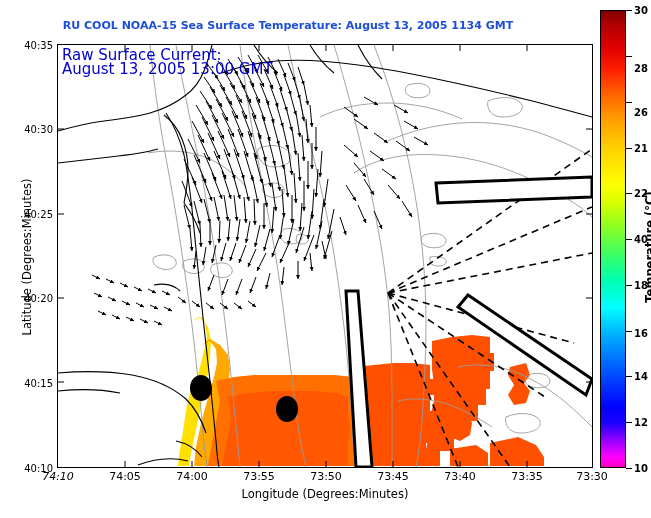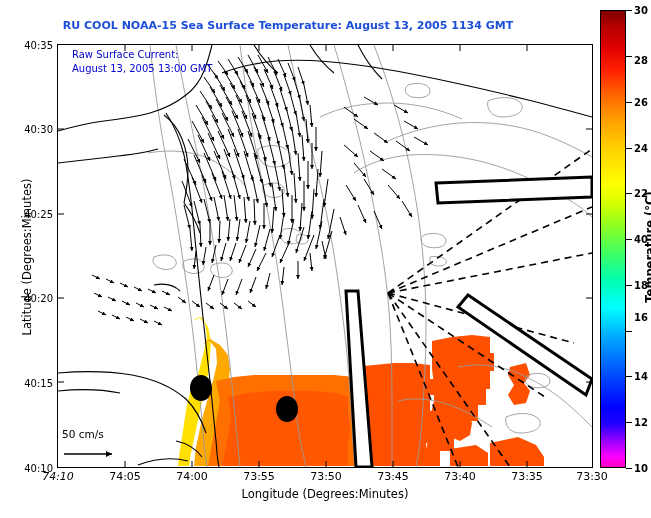--- a/index.html
+++ b/index.html
@@ -12,21 +12,21 @@
   #title{position:absolute;left:0;top:19px;width:576px;text-align:center;
          color:#1d4ed8;font-size:11px;font-weight:bold;letter-spacing:0px;
          white-space:nowrap;}
 
   
   #plot{position:absolute;left:57px;top:44px;width:536px;height:424px;
         border:1px solid #000;background:#fff;overflow:hidden;box-sizing:border-box;}
   #plotsvg{position:absolute;left:0;top:0;}
 
   
-  #annot{position:absolute;left:72px;top:48px;color:#0000cc;font-size:10px;
+  #annot{position:absolute;left:62px;top:48px;color:#0000cc;font-size:15px;
          line-height:14px;white-space:nowrap;z-index:6;}
 
   
   .xlab{position:absolute;top:470px;font-size:11px;color:#000;
         transform:translateX(-50%);white-space:nowrap;}
   .ylab{position:absolute;right:0;font-size:10px;color:#000;
         transform:translateY(-50%);white-space:nowrap;}
   #ylabwrap{position:absolute;left:0;top:0;width:53px;height:518px;}
 
   #xtitle{position:absolute;left:57px;top:487px;width:536px;text-align:center;
@@ -464,31 +464,20 @@
         <path d="M0,84 h6 M534,84 h-6"></path>
       </g>
     </svg>
   </div>
 
   <div id="annot">
     <div>Raw Surface Current:</div>
     <div>August 13, 2005 13:00 GMT</div>
   </div>
 
-  <div id="veclegend">
-    <div id="veclabel">50 cm/s</div>
-    <svg width="96" height="36" style="position:absolute;left:0;top:14px;">
-      <defs>
-        <marker id="ah2" markerWidth="6" markerHeight="6" refX="5" refY="2.5" orient="auto" markerUnits="strokeWidth">
-          <path d="M0,0 L5,2.5 L0,5 z" fill="#000"></path>
-        </marker>
-      </defs>
-      <path d="M2,12 L50,12" stroke="#000" stroke-width="1.3" marker-end="url(#ah2)"></path>
-    </svg>
-  </div>
 
   <div>
     <div class="xlab" style="left:58px;font-style:italic;">74:10</div>
     <div class="xlab" style="left:125px;">74:05</div>
     <div class="xlab" style="left:192px;">74:00</div>
     <div class="xlab" style="left:259px;">73:55</div>
     <div class="xlab" style="left:326px;">73:50</div>
     <div class="xlab" style="left:393px;">73:45</div>
     <div class="xlab" style="left:460px;">73:40</div>
     <div class="xlab" style="left:527px;">73:35</div>
@@ -517,24 +506,24 @@
     <div class="cbtick" style="top:193px;"></div>
     <div class="cbtick" style="top:148px;"></div>
     <div class="cbtick" style="top:102px;"></div>
     <div class="cbtick" style="top:56px;"></div>
     <div class="cbtick" style="top:10px;"></div>
   </div>
   <div>
     <div class="cblab" style="top:468px;">10</div>
     <div class="cblab" style="top:422px;">12</div>
     <div class="cblab" style="top:376px;">14</div>
-    <div class="cblab" style="top:317px;">16</div>
+    <div class="cblab" style="top:333px;">16</div>
     <div class="cblab" style="top:285px;">18</div>
     <div class="cblab" style="top:239px;">40</div>
     <div class="cblab" style="top:193px;">22</div>
-    <div class="cblab" style="top:148px;">24</div>
-    <div class="cblab" style="top:102px;">26</div>
-    <div class="cblab" style="top:60px;text-align:right;">28</div>
+    <div class="cblab" style="top:148px;">21</div>
+    <div class="cblab" style="top:112px;">26</div>
+    <div class="cblab" style="top:68px;text-align:right;">28</div>
     <div class="cblab" style="top:10px;">30</div>
   </div>
   <div id="cbtitle">Temperature (°C)</div>
 
 </div>
 
 </body></html>

